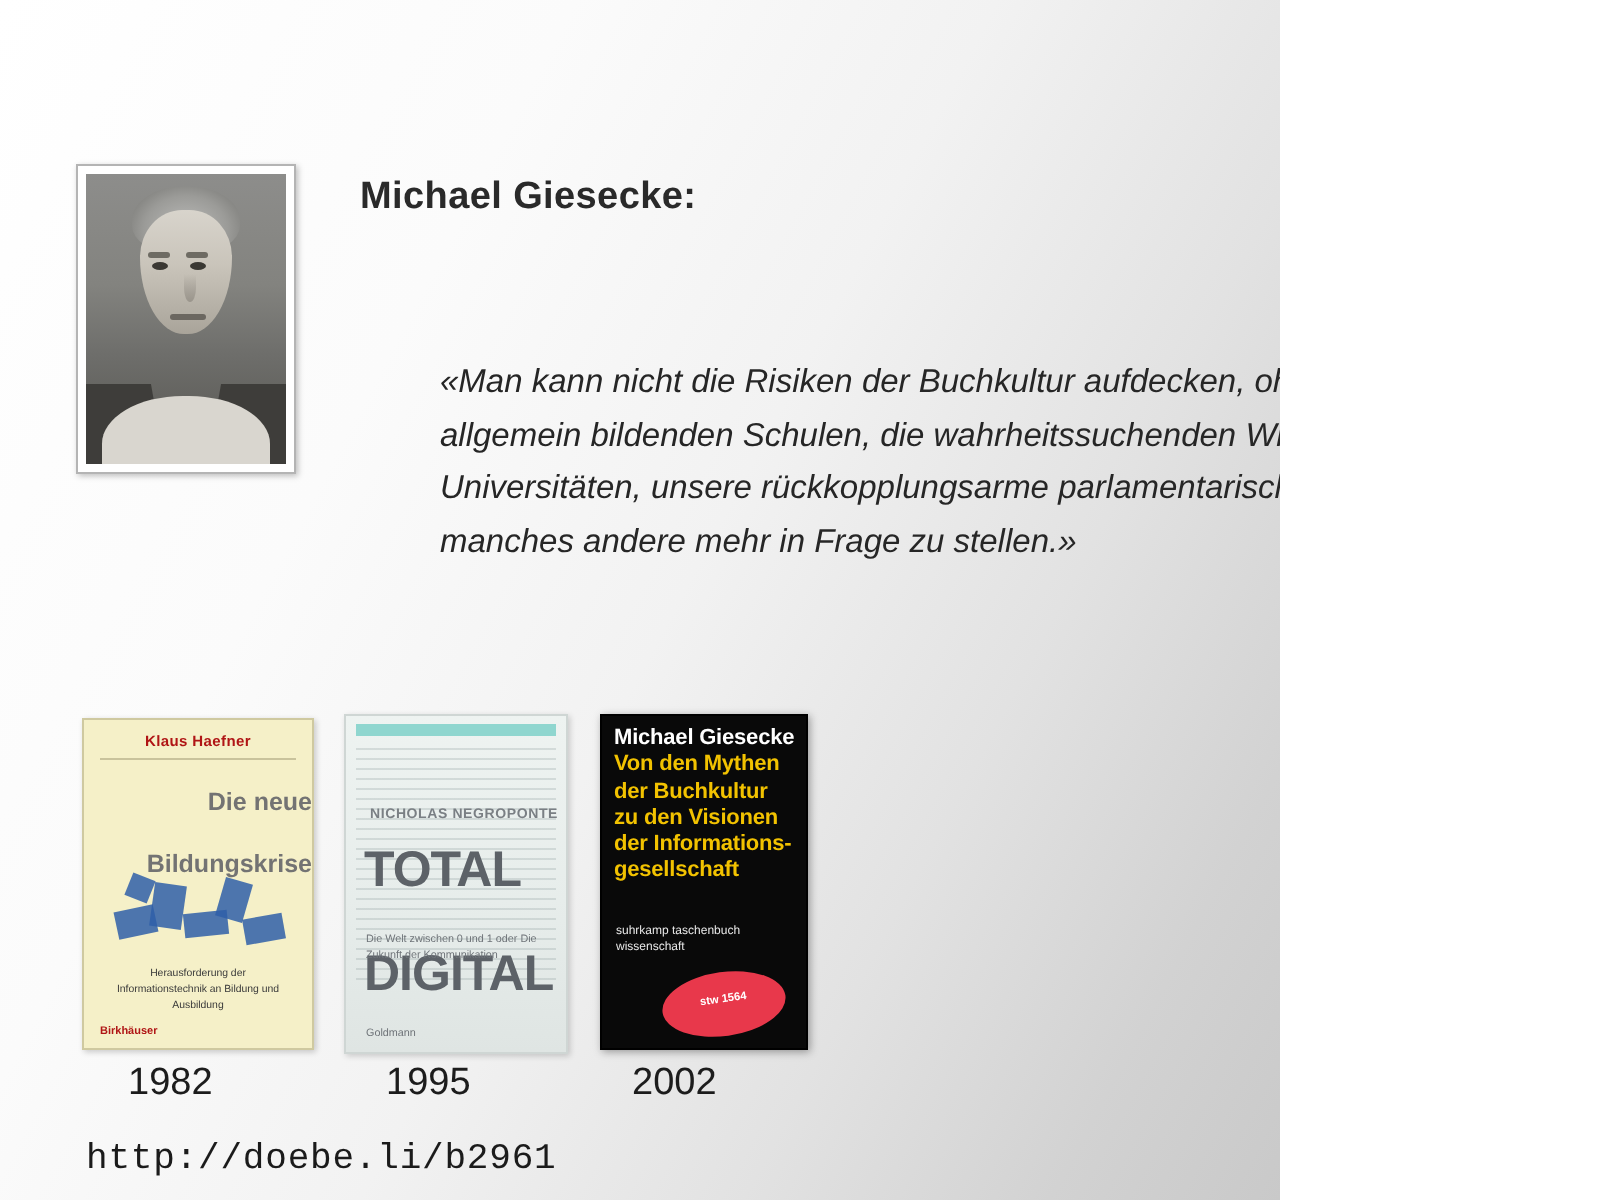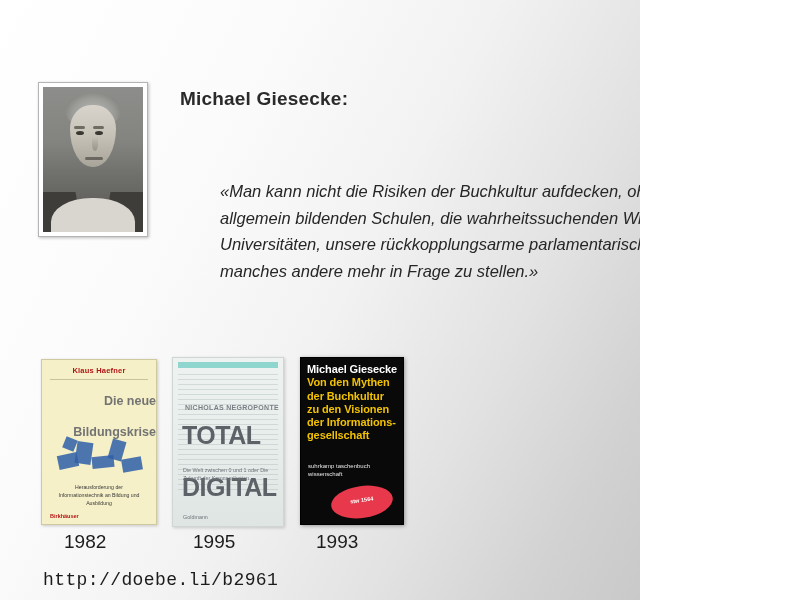--- a/index.html
+++ b/index.html
@@ -391,16 +391,16 @@
         <div>wissenschaft</div>
       </div>
       <div class="b3-badge">
         <span>stw 1564</span>
       </div>
     </div>
   </div>
 
   <div class="year year-1">1982</div>
   <div class="year year-2">1995</div>
-  <div class="year year-3">1993</div>
+  <div class="year year-3">2002</div>
 
   <div class="url">http://doebe.li/b2961</div>
 </div>
 
 </body></html>

